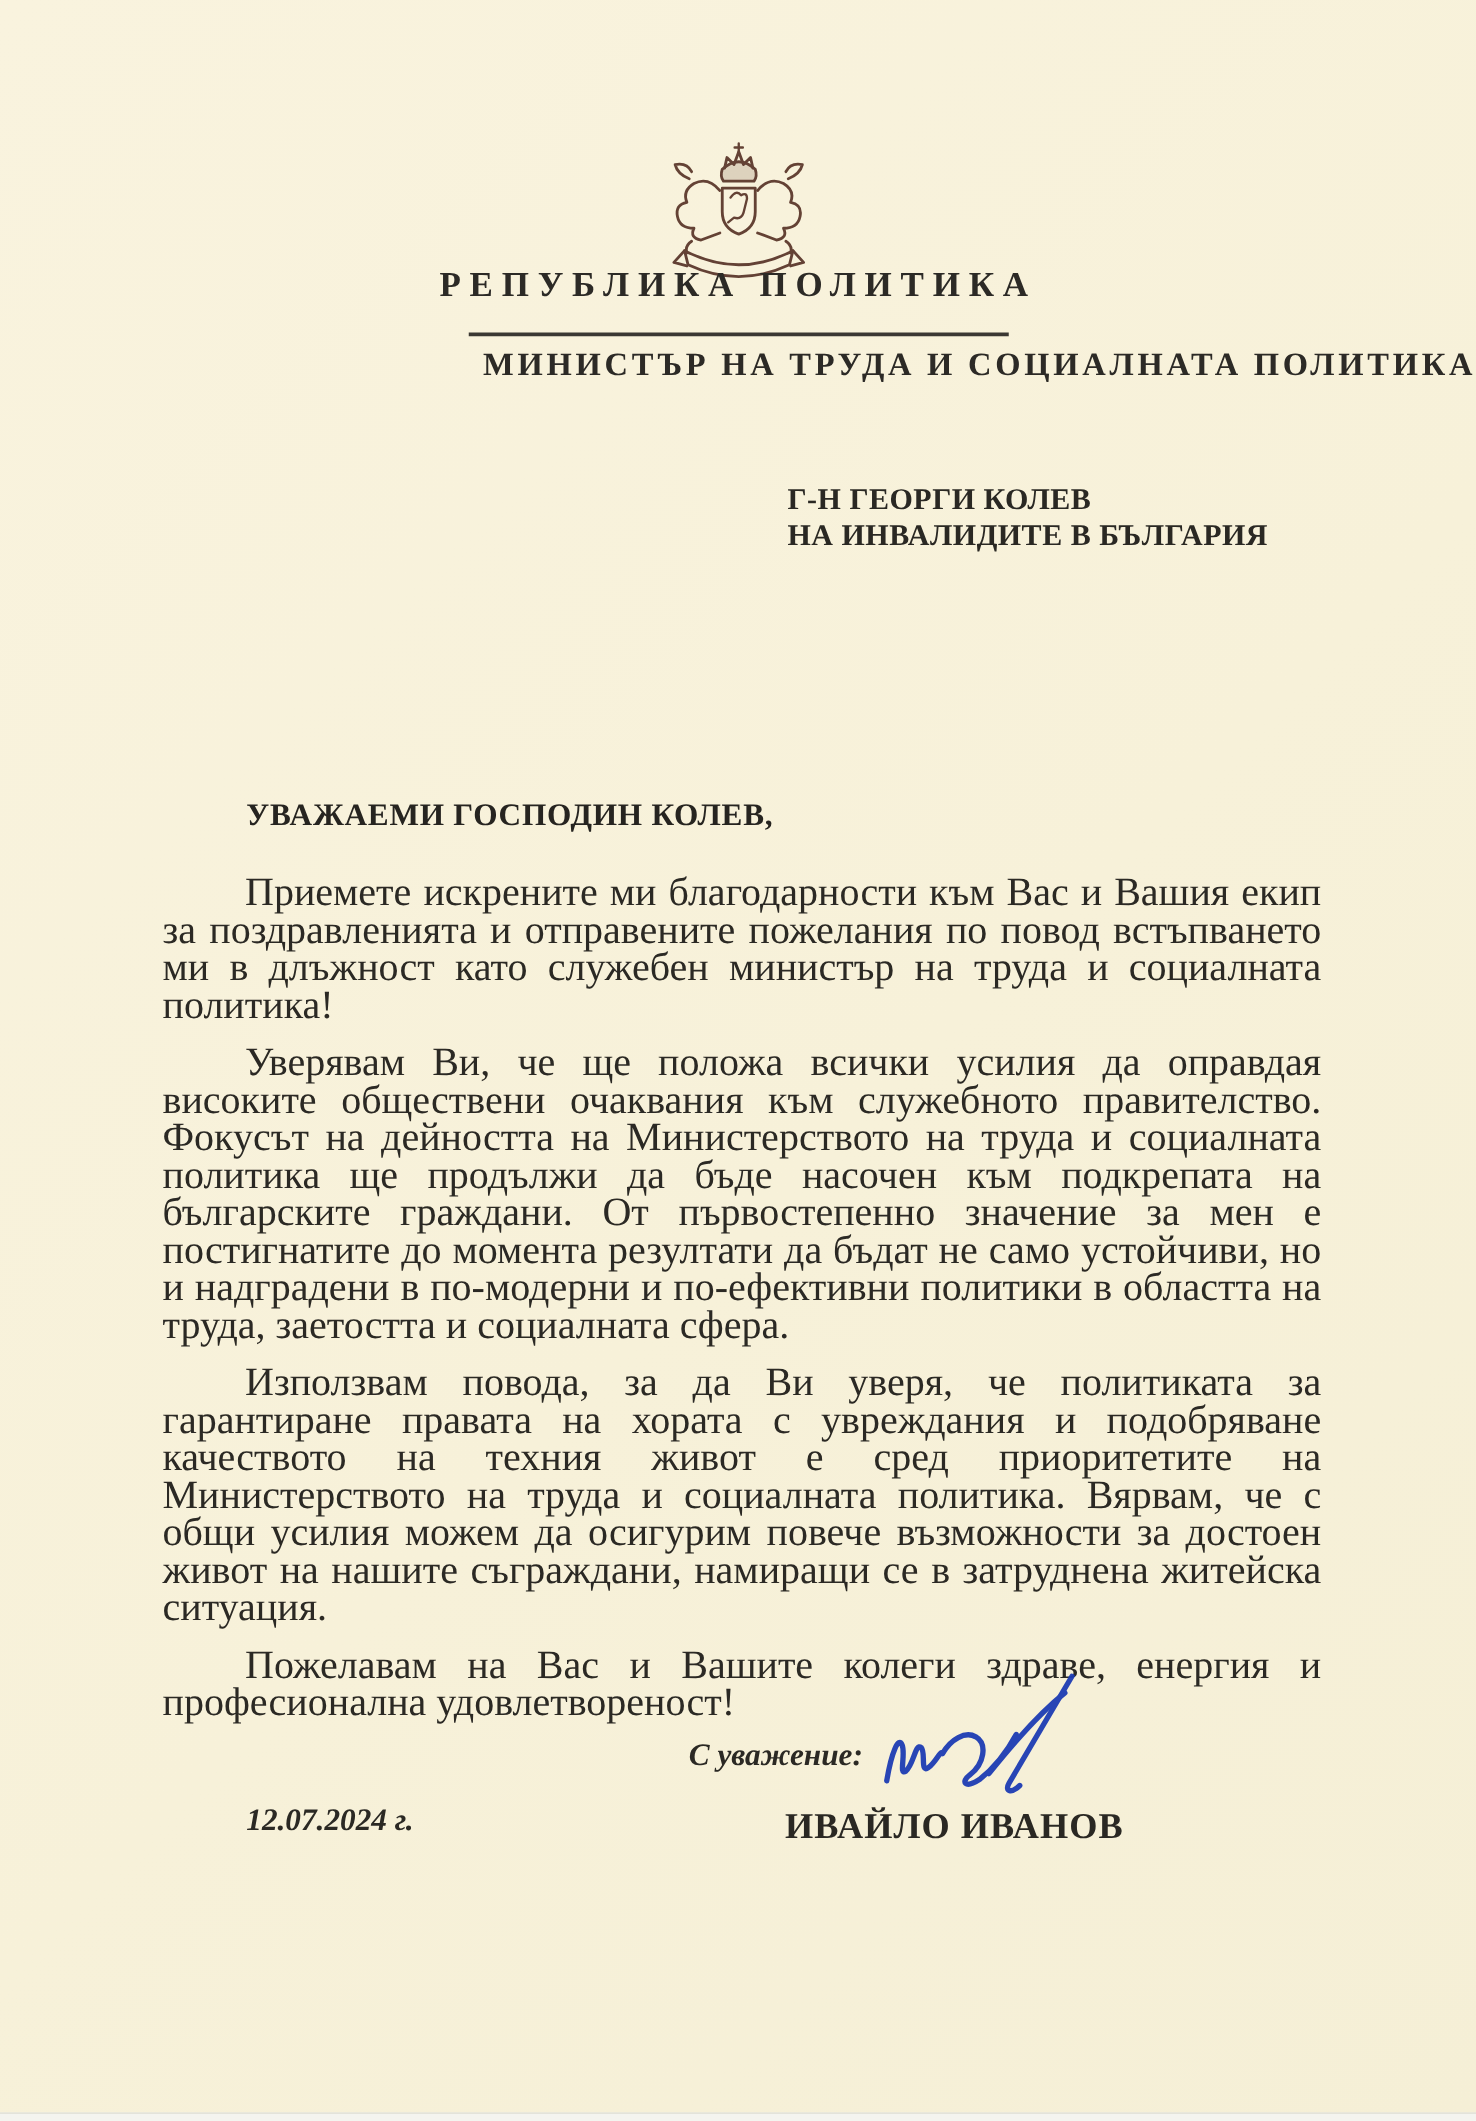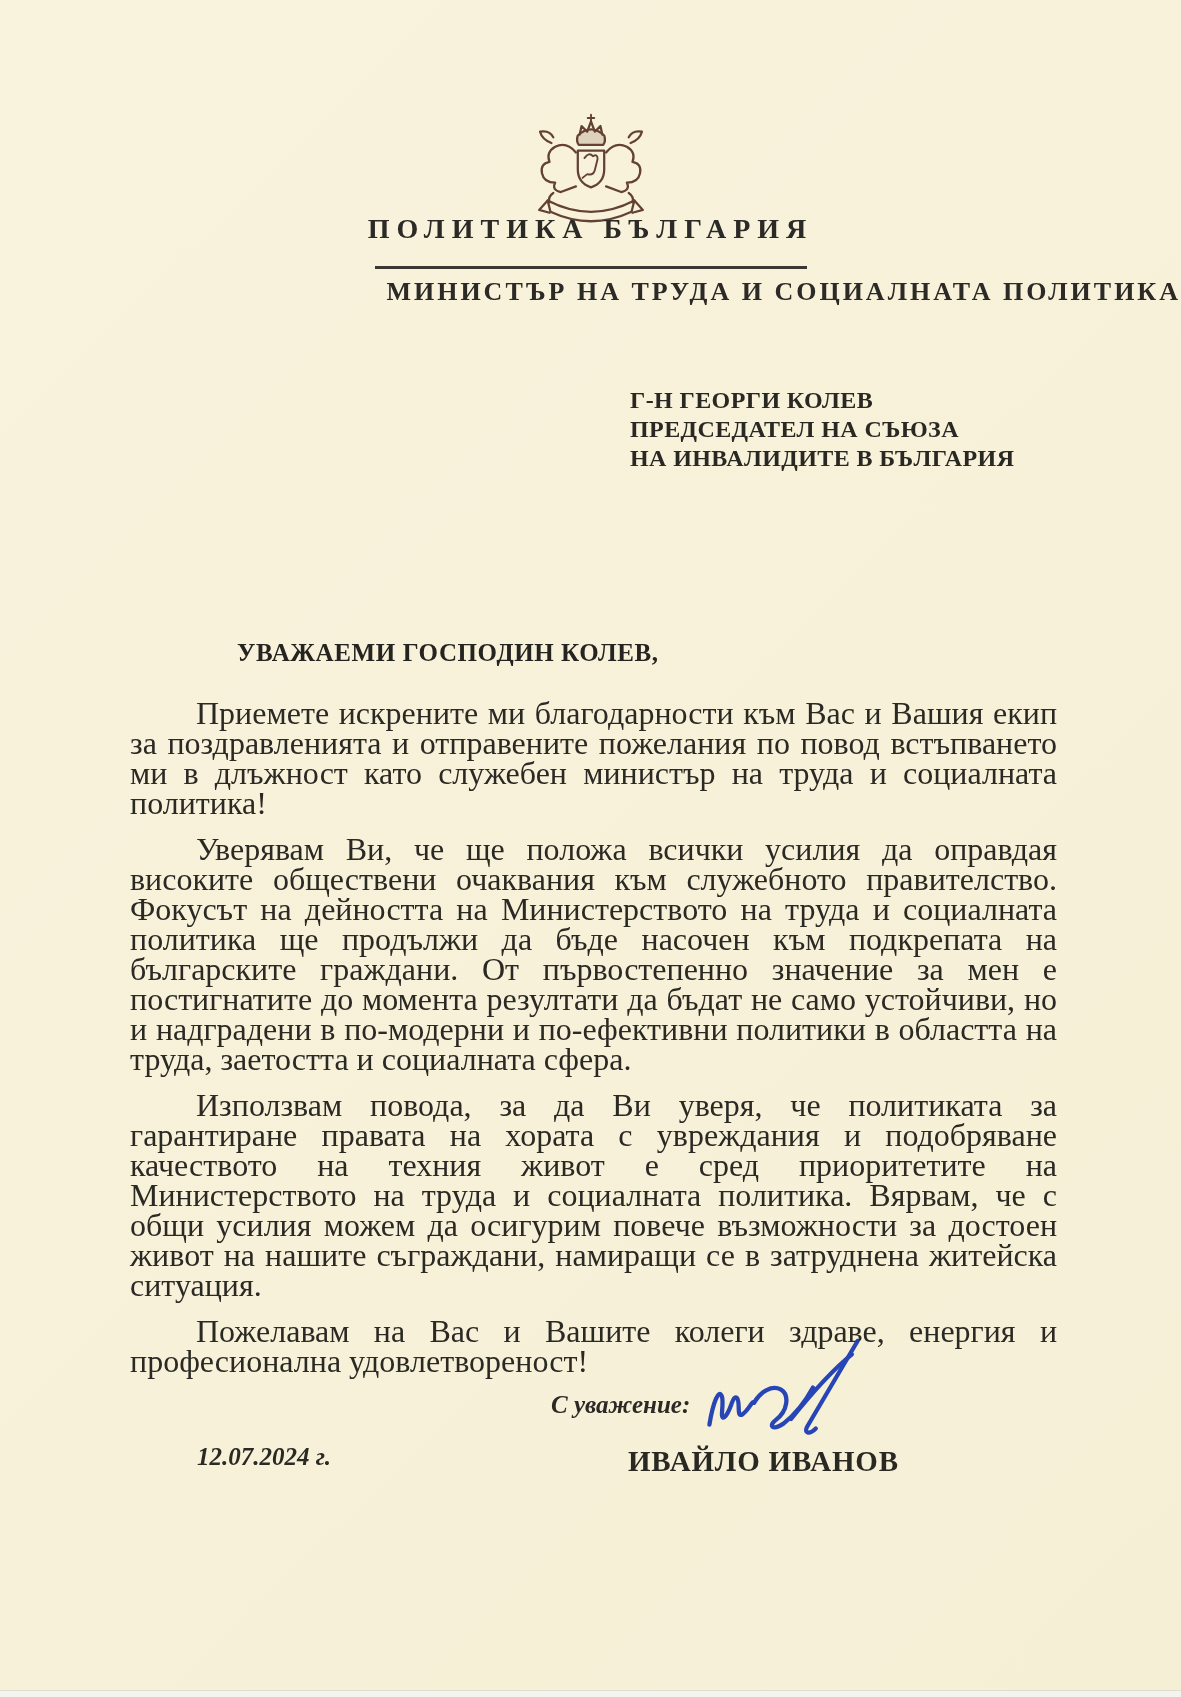--- a/index.html
+++ b/index.html
@@ -70,21 +70,20 @@
   }
   
   .salutation {
     position: absolute;
     top: 639px;
     left: 197px;
     font-size: 25px;
     font-weight: bold;
     letter-spacing: 0.6px;
     color: #262420;
-    margin-left: 40px;
   }
   .body-text {
     position: absolute;
     top: 698px;
     left: 130px;
     width: 927px;
     font-size: 32px;
     line-height: 30px;
     text-align: justify;
     color: #2b2924;
@@ -163,27 +162,26 @@
         <path d="M86 45 q10 -12 22 -6 q10 6 6 16 q10 2 8 12 q-2 10 -14 10 q4 8 -6 10 l-16 -6"></path>
         <path d="M112 35 q10 -4 12 -12 q-10 -2 -14 6"></path>
 
         <path d="M24 96 q46 24 92 0 l-3 12 q-43 20 -86 0 z"></path>
         <path d="M24 96 l-9 10 11 3 M116 96 l9 10 -11 3"></path>
         <path d="M30 88 q-6 4 -4 10 M110 88 q6 4 4 10"></path>
       </g>
     </svg>
   </div>
 
-  <div class="republic-title">ПОЛИТИКА БЪЛГАРИЯ</div>
+  <div class="republic-title">РЕПУБЛИКА ПОЛИТИКА</div>
   <div class="title-rule"></div>
   <div class="minister-title">МИНИСТЪР НА ТРУДА И СОЦИАЛНАТА ПОЛИТИКА</div>
 
   <div class="recipient">
     <div>Г-Н ГЕОРГИ КОЛЕВ</div>
-    <div>ПРЕДСЕДАТЕЛ НА СЪЮЗА</div>
     <div>НА ИНВАЛИДИТЕ В БЪЛГАРИЯ</div>
   </div>
 
   <div class="salutation">УВАЖАЕМИ ГОСПОДИН КОЛЕВ,</div>
 
   <div class="body-text">
     <p>Приемете искрените ми благодарности към Вас и Вашия екип за поздравленията и отправените пожелания по повод встъпването ми в длъжност като служебен министър на труда и социалната политика!</p>
     <p>Уверявам Ви, че ще положа всички усилия да оправдая високите обществени очаквания към служебното правителство. Фокусът на дейността на Министерството на труда и социалната политика ще продължи да бъде насочен към подкрепата на българските граждани. От първостепенно значение за мен е постигнатите до момента резултати да бъдат не само устойчиви, но и надградени в по-модерни и по-ефективни политики в областта на труда, заетостта и социалната сфера.</p>
     <p>Използвам повода, за да Ви уверя, че политиката за гарантиране правата на хората с увреждания и подобряване качеството на техния живот е сред приоритетите на Министерството на труда и социалната политика. Вярвам, че с общи усилия можем да осигурим повече възможности за достоен живот на нашите съграждани, намиращи се в затруднена житейска ситуация.</p>
     <p>Пожелавам на Вас и Вашите колеги здраве, енергия и професионална удовлетвореност!</p>

